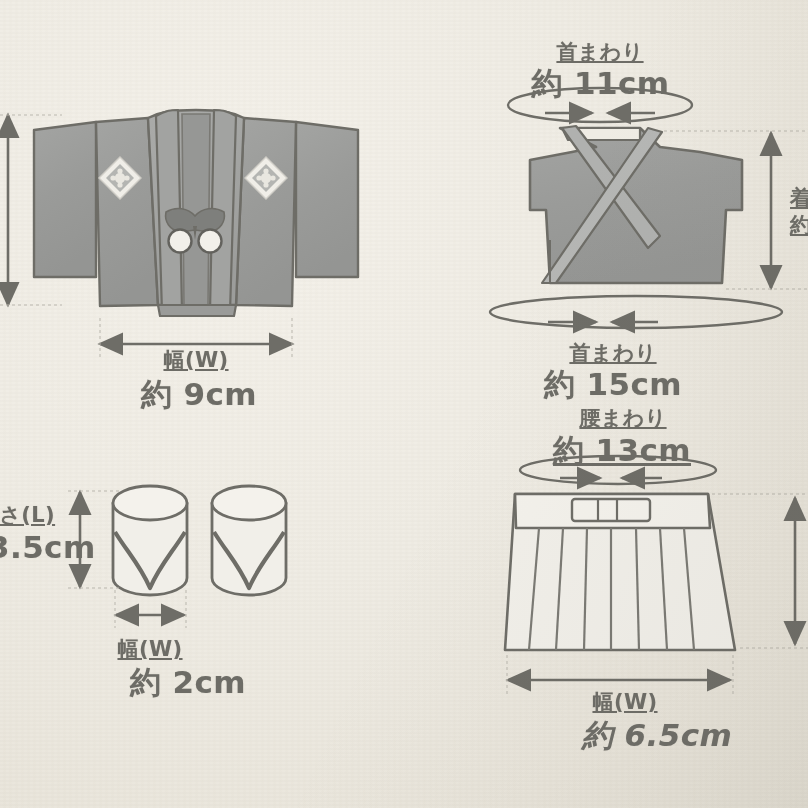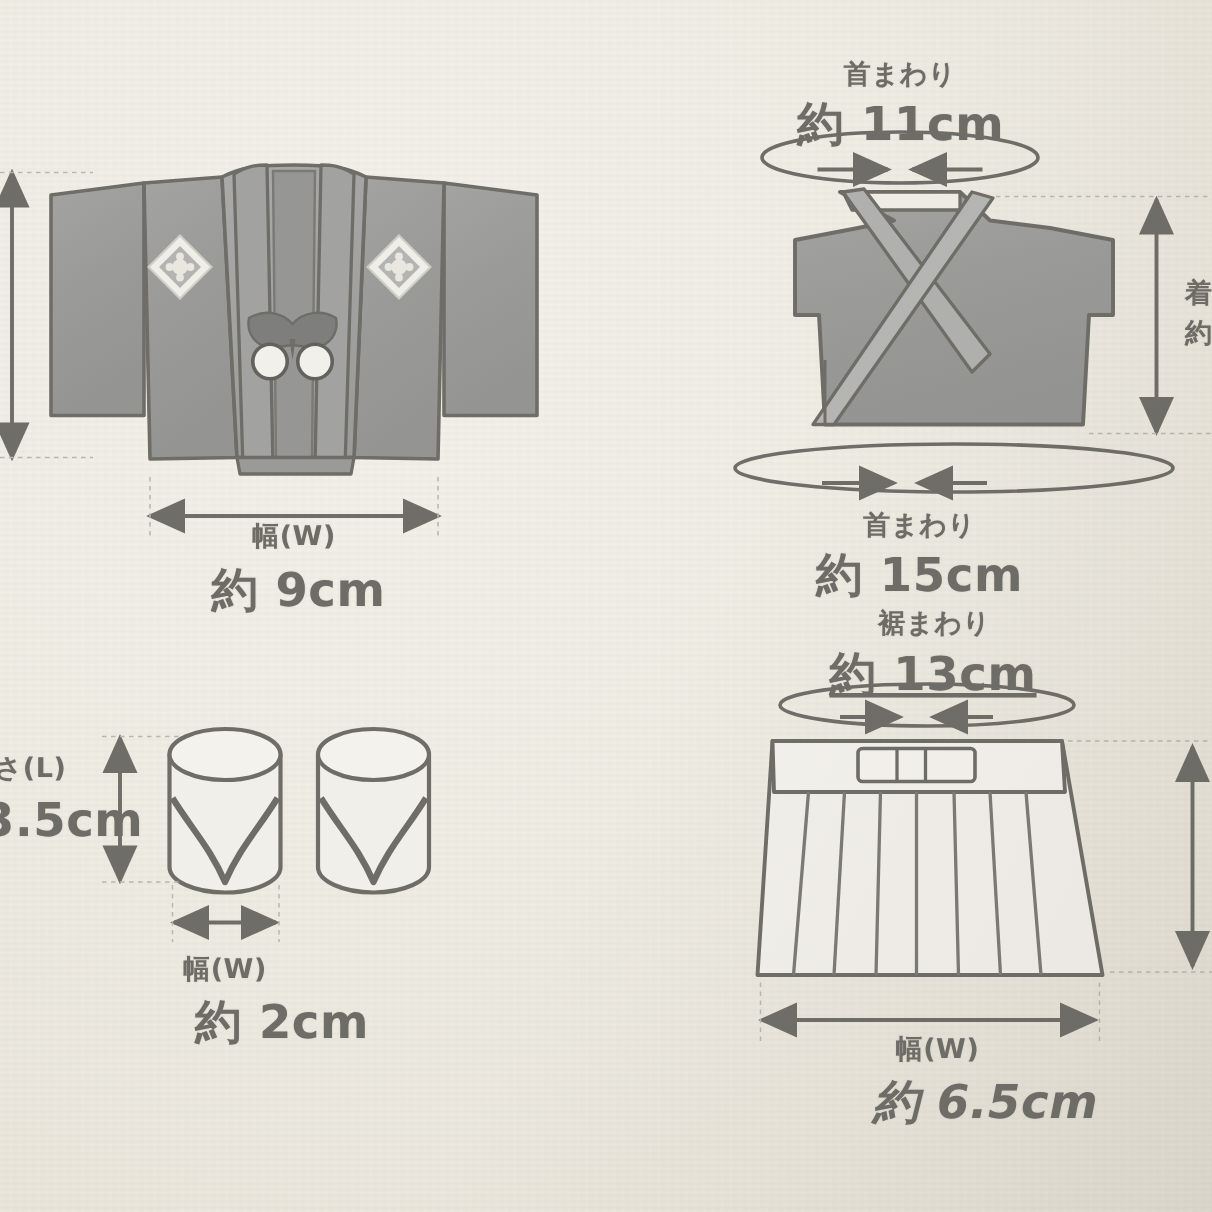--- a/index.html
+++ b/index.html
@@ -34,21 +34,21 @@
     position:absolute;
     color:#6d6c66;
     font-family:"DejaVu Sans","Liberation Sans",sans-serif;
     font-weight:700;
     line-height:1.16;
     letter-spacing:.4px;
     white-space:pre;
     text-align:center;
     text-shadow:0 0 1px rgba(140,138,130,.30);
   }
-  .lbl.l1{font-size:18px;}
+  .lbl.l1{font-size:21px;text-decoration:underline;}
   .lbl.l2{font-size:31px;}
   .lbl.left{text-align:left;}
 </style>
 </head>
 <body>
 
 <div id="paper"></div>
 <div id="grain"></div>
 
 <svg id="canvas" viewBox="0 0 808 808">
@@ -244,17 +244,17 @@
 
 <div class="lbl l1 left" style="left:790px;top:186px;width:30px;">着</div>
 <div class="lbl l1 left" style="left:790px;top:213px;width:30px;">約</div>
 
 <div class="lbl l1 left" style="left:-22px;top:503px;width:110px;">長さ(L)</div>
 <div class="lbl l2 left" style="left:-12px;top:530px;width:110px;">3.5cm</div>
 
 <div class="lbl l1" style="left:100px;top:637px;width:100px;">幅(W)</div>
 <div class="lbl l2" style="left:98px;top:665px;width:105px;margin-left:32px;">約 2cm</div>
 
-<div class="lbl l1" style="left:548px;top:406px;width:150px;">裾まわり</div>
+<div class="lbl l1" style="left:548px;top:406px;width:150px;">腰まわり</div>
 <div class="lbl l2" style="left:546px;top:433px;width:152px;text-decoration:underline;">約 13cm</div>
 
 <div class="lbl l1" style="left:570px;top:690px;width:110px;">幅(W)</div>
 <div class="lbl l2" style="left:582px;top:718px;width:135px;font-style:italic;">約 6.5cm</div>
 
 </body></html>

